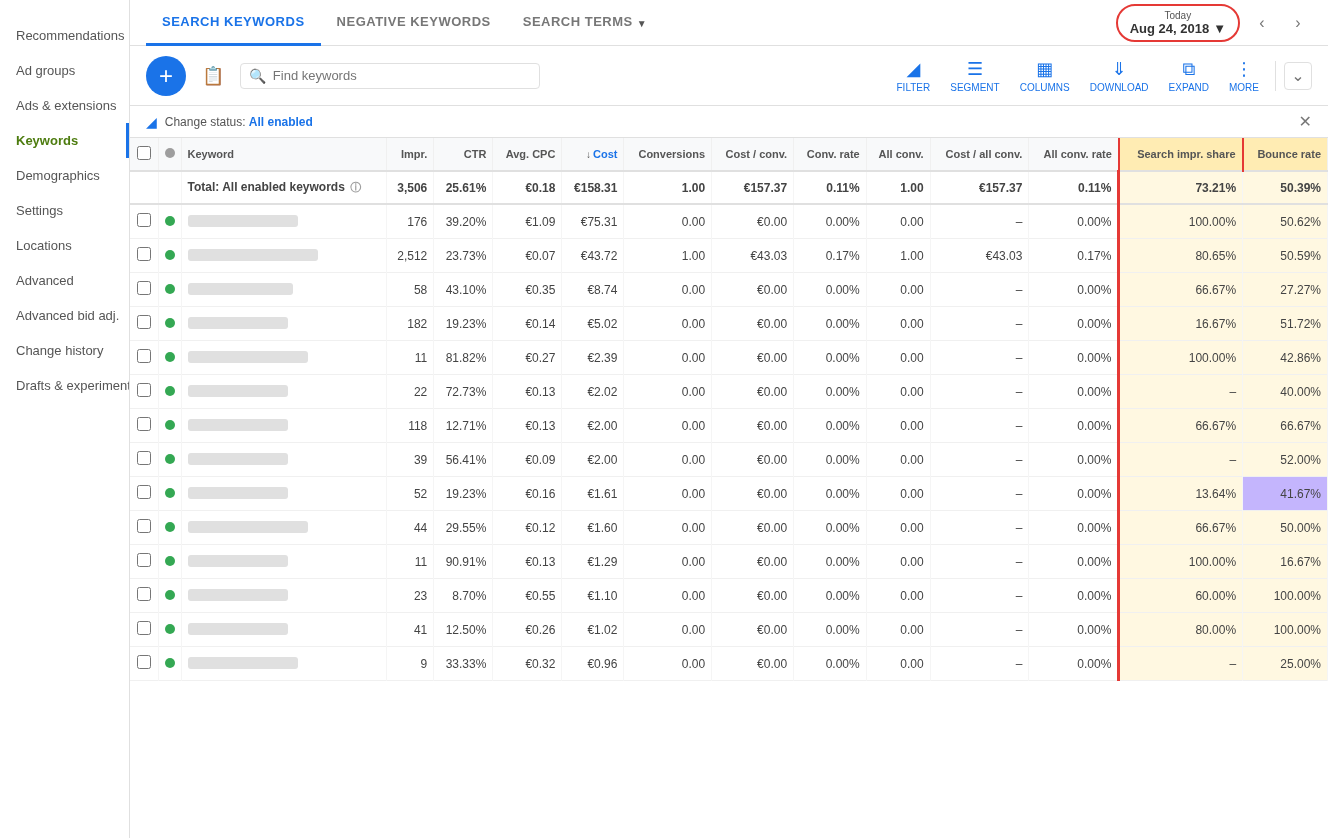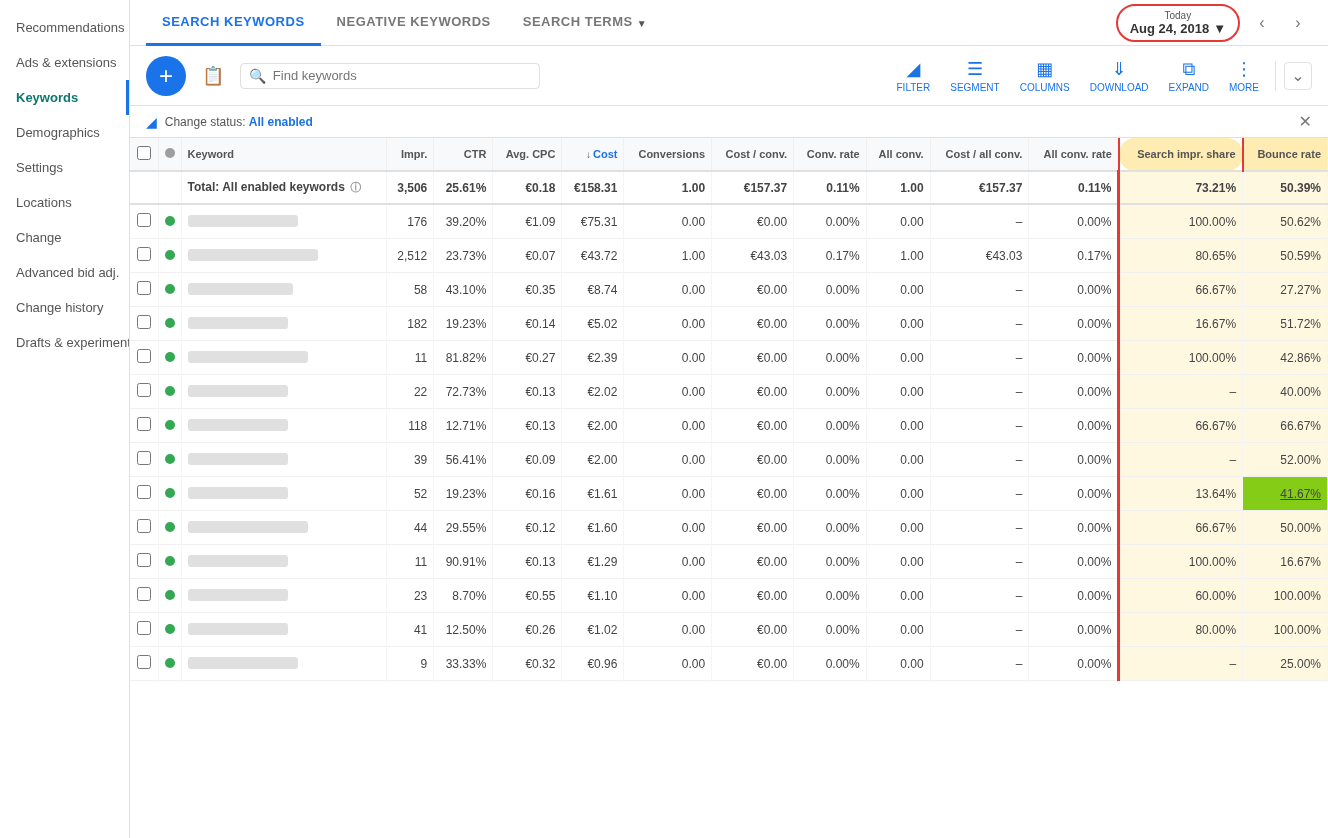--- a/index.html
+++ b/index.html
@@ -4,32 +4,32 @@
   <style>
     * { box-sizing: border-box; margin: 0; padding: 0; }
     body { font-family: Arial, sans-serif; font-size: 12px; color: #333; background: #fff; display: flex; height: 838px; overflow: hidden; }
 
     
     .sidebar {
       width: 130px;
       min-width: 130px;
       background: #fff;
       border-right: 1px solid #e0e0e0;
-      padding-top: 10px;
+      padding-top: 18px;
       height: 100%;
       overflow-y: auto;
     }
     .sidebar-item {
       padding: 10px 16px;
       cursor: pointer;
       color: #555;
       font-size: 13px;
       white-space: nowrap;
     }
-    .sidebar-item.active { color: #0f766e; font-weight: bold; border-right: 3px solid #1a73e8; }
+    .sidebar-item.active { color: #4d7c0f; font-weight: bold; border-right: 3px solid #1a73e8; }
 
     
     .main {
       flex: 1;
       display: flex;
       flex-direction: column;
       overflow: hidden;
     }
 
     
@@ -292,26 +292,27 @@
       width: 14px;
       height: 14px;
       cursor: pointer;
     }
   </style>
 </head>
 <body>
 
 <div class="sidebar">
   <div class="sidebar-item">Recommendations</div>
+  <div class="sidebar-item">Ad groups</div>
   <div class="sidebar-item">Ads &amp; extensions</div>
   <div class="sidebar-item active">Keywords</div>
   <div class="sidebar-item">Demographics</div>
   <div class="sidebar-item">Settings</div>
   <div class="sidebar-item">Locations</div>
-  <div class="sidebar-item">Change</div>
+  <div class="sidebar-item">Advanced</div>
   <div class="sidebar-item">Advanced bid adj.</div>
   <div class="sidebar-item">Change history</div>
   <div class="sidebar-item">Drafts &amp; experiments</div>
 </div>
 
 <div class="main">
 
   <div class="tabs-bar">
     <div class="tab active">SEARCH KEYWORDS</div>
     <div class="tab">NEGATIVE KEYWORDS</div>
@@ -391,21 +392,21 @@
           <th>Impr.</th>
           <th>CTR</th>
           <th>Avg. CPC</th>
           <th class="sorted"><span class="sort-arrow">↓</span>Cost</th>
           <th>Conversions</th>
           <th>Cost / conv.</th>
           <th>Conv. rate</th>
           <th>All conv.</th>
           <th>Cost / all conv.</th>
           <th>All conv. rate</th>
-          <th class="highlighted-col" style="background:#ffecb3;border-left:3px solid #e53935;border-radius:16px;">Search impr. share</th>
+          <th class="highlighted-col" style="background:#ffecb3;border-left:3px solid #e53935;">Search impr. share</th>
           <th class="highlighted-col" style="background:#ffecb3;border-left:2px solid #f5f5f5;text-align:right;">Bounce rate</th>
         </tr>
       </thead>
       <tbody id="table-body">
 
         <tr class="total-row">
           <td class="checkbox-cell"></td>
           <td class="status-cell"></td>
           <td class="keyword-cell">
             Total: All enabled keywords
@@ -568,21 +569,21 @@
             <td>19.23%</td>
             <td>€0.16</td>
             <td>€1.61</td>
             <td>0.00</td>
             <td>€0.00</td>
             <td>0.00%</td>
             <td>0.00</td>
             <td>–</td>
             <td>0.00%</td>
             <td style="background: rgb(255, 248, 225); border-left: 3px solid rgb(229, 57, 53);">13.64%</td>
-            <td style="background: #84cc16; text-decoration: underline;">41.67%</td>
+            <td style="background: #c4b5fd;">41.67%</td>
           </tr>
           <tr>
             <td class="checkbox-cell"><input type="checkbox" style=""></td>
             <td class="status-cell"><span class="green-dot"></span></td>
             <td class="keyword-cell"><span class="keyword-blur" style="width: 120px;">keyword</span></td>
             <td>44</td>
             <td>29.55%</td>
             <td>€0.12</td>
             <td>€1.60</td>
             <td>0.00</td>

